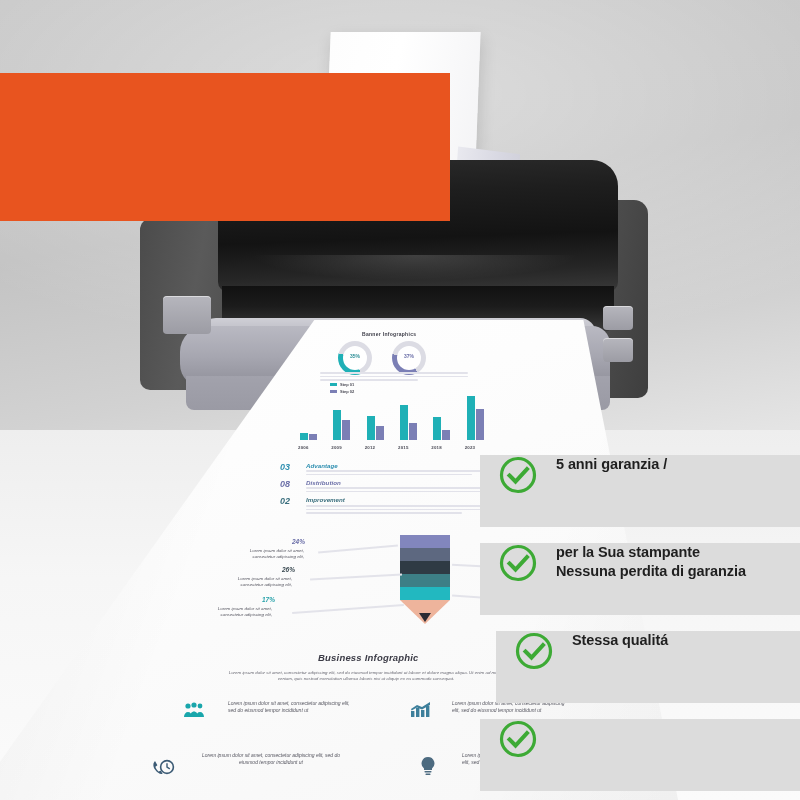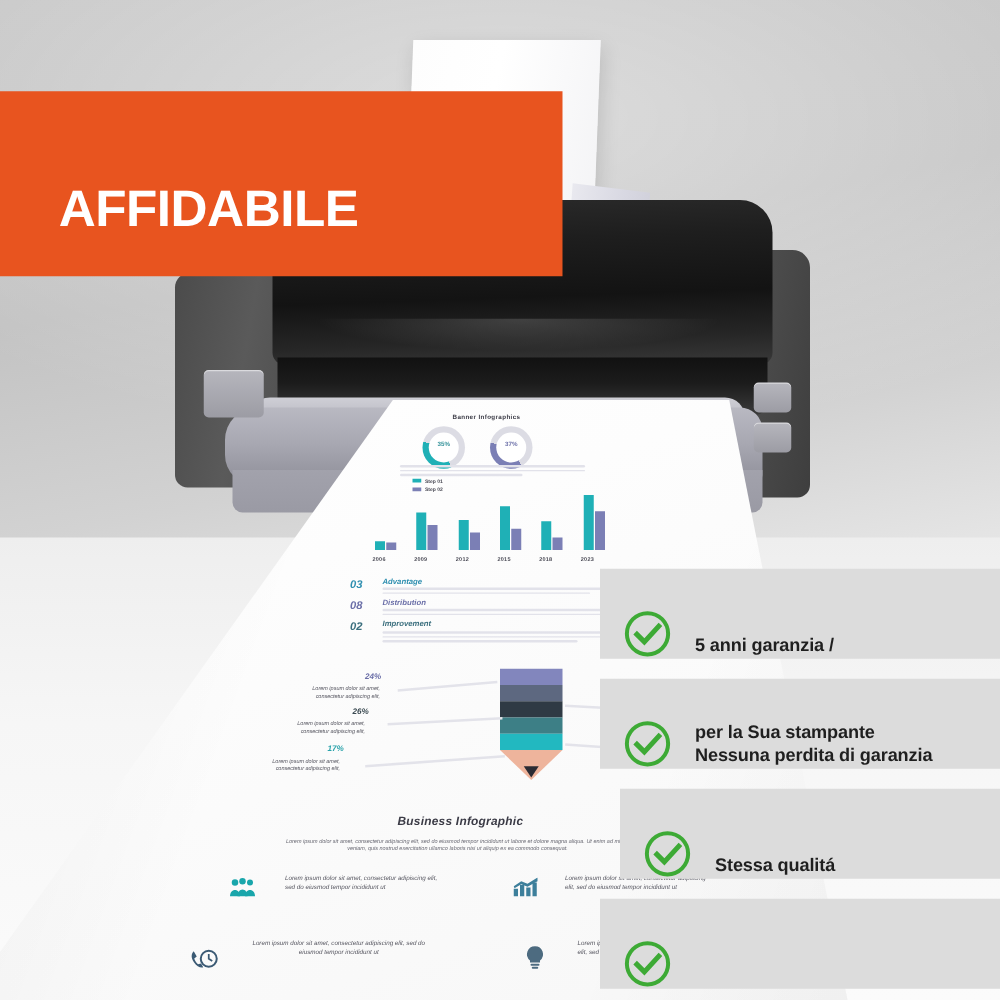--- a/index.html
+++ b/index.html
@@ -123,21 +123,21 @@
   .icon-g{position:absolute;}
 
   
   .banner{position:absolute;left:0;top:73px;width:450px;height:148px;background:#e8541f;}
   .banner h1{margin:0;position:absolute;left:47px;top:24px;color:#ffffff;
     font-size:41px;font-weight:bold;line-height:47px;letter-spacing:-.4px;
     font-family:"Liberation Sans", sans-serif;}
 
   
   .badge{position:absolute;left:480px;width:320px;height:72px;background:#dcdcdc;
-    display:flex;align-items:flex-end;}
+    display:flex;align-items:flex-start;}
   .badge.b1{top:455px;}
   .badge.b2{top:543px;}
   .badge.b3{top:631px;margin-left:16px;}
   .badge.b4{top:719px;}
   .chk{width:40px;height:40px;margin-left:18px;flex:0 0 auto;position:relative;}
   .chk svg{display:block;}
   .badge .txt{margin-left:18px;font-size:14.5px;font-weight:bold;color:#1f1f1f;
     line-height:19px;letter-spacing:-.1px;}
 </style>
 </head>
@@ -317,21 +317,21 @@
         <path d="M10 1a6.4 6.4 0 0 0-4 11.4V14h8v-1.6A6.4 6.4 0 0 0 10 1z"></path>
         <rect x="6.4" y="15" width="7.2" height="1.6" rx=".8"></rect>
         <rect x="7.4" y="17.4" width="5.2" height="1.6" rx=".8"></rect>
           </g>
         </svg>
     </div>
     <div class="ic-row" style="left:462px;top:752px;width:120px;">Lorem ipsum dolor sit amet, consectetur adipiscing elit, sed do eiusmod tempor incididunt ut</div>
   </div>
 
   <div class="banner">
-    <h1><br><span>AFFIDABILE</span></h1>
+    <h1><br></h1>
   </div>
 
   <div class="badge b1">
     <div class="chk">
       <svg width="40" height="40" viewBox="0 0 40 40">
         <circle cx="20" cy="20" r="16.5" fill="none" stroke="#3daa35" stroke-width="3.2"></circle>
         <path d="M11.5 20.5 L17.5 26.5 L29 14" fill="none" stroke="#3daa35" stroke-width="4" stroke-linecap="square"></path>
       </svg>
     </div>
     <div class="txt">

